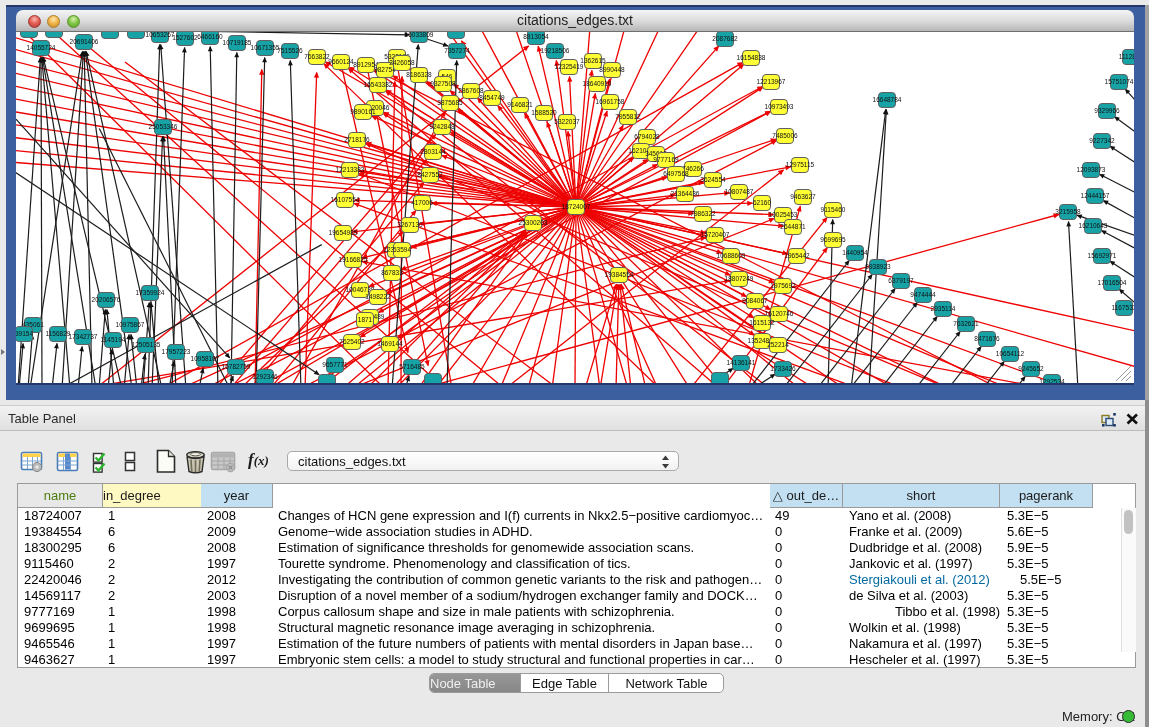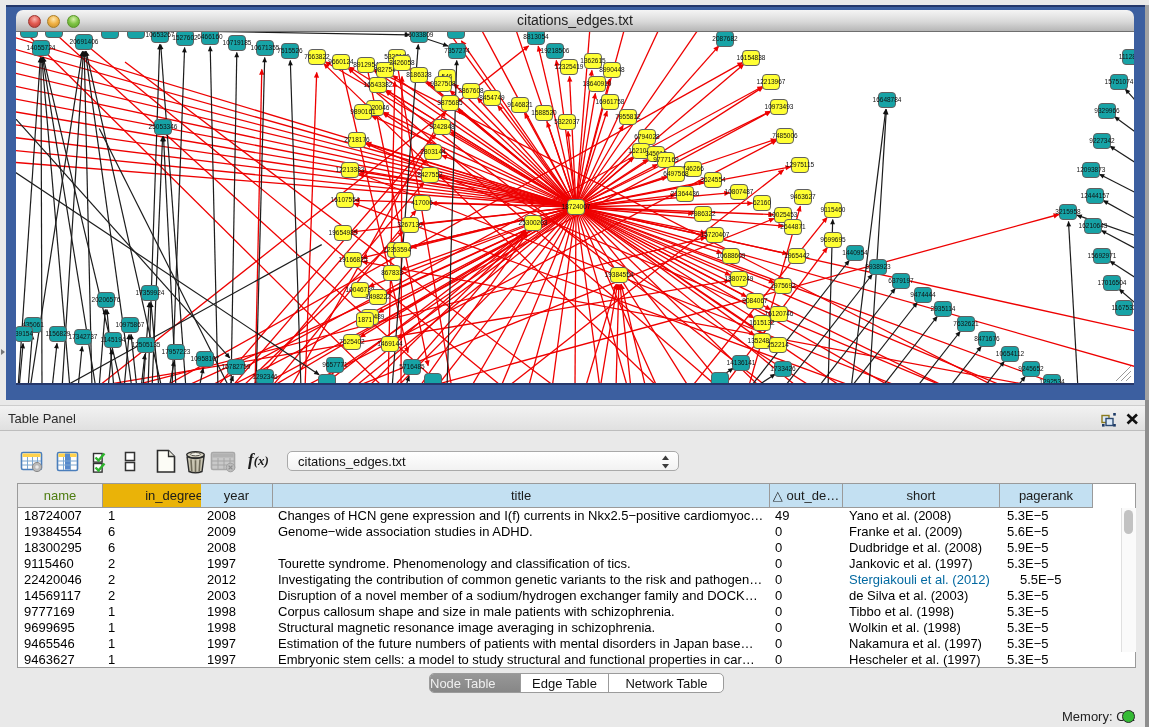--- a/index.html
+++ b/index.html
@@ -604,23 +604,22 @@
   <div style="position:absolute;left:10px;top:0;line-height:19px;font-size:13px;color:#111">citations_edges.txt</div>
   <svg style="position:absolute;right:8px;top:3px" width="9" height="14">
       <path d="M4.5 0.5 L8 5 H1 z" fill="#3b3b3b"></path>
       <path d="M4.5 13.5 L1 9 H8 z" fill="#3b3b3b"></path>
     </svg>
 </div>
 
 <div class="abs" style="left:17px;top:483px;width:1119px;height:185px;background:#fff;border:1px solid #9a9a9a;box-sizing:border-box">
   <div class="abs" style="left:0;top:0;width:1117px;height:24px">
       <div style="position:absolute;left:0px;top:0;width:85px;height:24px;background:#e8e8e8;border-right:1px solid #9a9a9a;border-bottom:1px solid #9a9a9a;box-sizing:border-box;text-align:center;line-height:23px;font-size:13px;color:#4d7c0f">name</div>
-      <div style="position:absolute;left:85px;top:0;width:101px;height:24px;background:#eab308;border-right:1px solid #9a9a9a;border-bottom:1px solid #9a9a9a;box-sizing:border-box;text-align:right;line-height:23px;font-size:13px;color:#1b1b1b">in_degree</div>
+      <div style="position:absolute;left:85px;top:0;width:101px;height:24px;background:#fef9c3;border-right:1px solid #9a9a9a;border-bottom:1px solid #9a9a9a;box-sizing:border-box;text-align:left;line-height:23px;font-size:13px;color:#1b1b1b">in_degree</div>
       <div style="position:absolute;left:183px;top:0;width:72px;height:24px;background:#c3e0f2;border-right:1px solid #9a9a9a;border-bottom:1px solid #9a9a9a;box-sizing:border-box;text-align:center;line-height:23px;font-size:13px;color:#1b1b1b">year</div>
-      <div style="position:absolute;left:255px;top:0;width:497px;height:24px;background:#c3e0f2;border-right:1px solid #9a9a9a;border-bottom:1px solid #9a9a9a;box-sizing:border-box;text-align:center;line-height:23px;font-size:13px;color:#1b1b1b">title</div>
       <div style="position:absolute;left:752px;top:0;width:73px;height:24px;background:#c3e0f2;border-right:1px solid #9a9a9a;border-bottom:1px solid #9a9a9a;box-sizing:border-box;text-align:center;line-height:23px;font-size:13px;color:#1b1b1b">△ out_de…</div>
       <div style="position:absolute;left:825px;top:0;width:157px;height:24px;background:#c3e0f2;border-right:1px solid #9a9a9a;border-bottom:1px solid #9a9a9a;box-sizing:border-box;text-align:center;line-height:23px;font-size:13px;color:#1b1b1b">short</div>
       <div style="position:absolute;left:982px;top:0;width:93px;height:24px;background:#c3e0f2;border-right:1px solid #9a9a9a;border-bottom:1px solid #9a9a9a;box-sizing:border-box;text-align:center;line-height:23px;font-size:13px;color:#1b1b1b">pagerank</div>
     </div>
   <div class="abs" style="left:0;top:24px;width:1117px;height:159px">
       <div style="position:absolute;left:0;top:0px;width:1118px;height:16px">
         <div style="position:absolute;left:6px;top:0;height:16px;line-height:16px;font-size:13px;color:#000;white-space:nowrap">18724007</div>
         <div style="position:absolute;left:90px;top:0;height:16px;line-height:16px;font-size:13px;color:#000;white-space:nowrap">1</div>
         <div style="position:absolute;left:189px;top:0;height:16px;line-height:16px;font-size:13px;color:#000;white-space:nowrap">2008</div>
         <div style="position:absolute;left:260px;top:0;height:16px;line-height:16px;font-size:13px;color:#000;white-space:nowrap">Changes of HCN gene expression and I(f) currents in Nkx2.5−positive cardiomyoc…</div>
@@ -634,20 +633,21 @@
         <div style="position:absolute;left:189px;top:0;height:16px;line-height:16px;font-size:13px;color:#000;white-space:nowrap">2009</div>
         <div style="position:absolute;left:260px;top:0;height:16px;line-height:16px;font-size:13px;color:#000;white-space:nowrap">Genome−wide association studies in ADHD.</div>
         <div style="position:absolute;left:757px;top:0;height:16px;line-height:16px;font-size:13px;color:#000;white-space:nowrap">0</div>
         <div style="position:absolute;left:831px;top:0;height:16px;line-height:16px;font-size:13px;color:#000;white-space:nowrap">Franke et al. (2009)</div>
         <div style="position:absolute;left:989px;top:0;height:16px;line-height:16px;font-size:13px;color:#000;white-space:nowrap">5.6E−5</div>
       </div>
       <div style="position:absolute;left:0;top:32px;width:1118px;height:16px">
         <div style="position:absolute;left:6px;top:0;height:16px;line-height:16px;font-size:13px;color:#000;white-space:nowrap">18300295</div>
         <div style="position:absolute;left:90px;top:0;height:16px;line-height:16px;font-size:13px;color:#000;white-space:nowrap">6</div>
         <div style="position:absolute;left:189px;top:0;height:16px;line-height:16px;font-size:13px;color:#000;white-space:nowrap">2008</div>
+        <div style="position:absolute;left:260px;top:0;height:16px;line-height:16px;font-size:13px;color:#000;white-space:nowrap">Estimation of significance thresholds for genomewide association scans.</div>
         <div style="position:absolute;left:757px;top:0;height:16px;line-height:16px;font-size:13px;color:#000;white-space:nowrap">0</div>
         <div style="position:absolute;left:831px;top:0;height:16px;line-height:16px;font-size:13px;color:#000;white-space:nowrap">Dudbridge et al. (2008)</div>
         <div style="position:absolute;left:989px;top:0;height:16px;line-height:16px;font-size:13px;color:#000;white-space:nowrap">5.9E−5</div>
       </div>
       <div style="position:absolute;left:0;top:48px;width:1118px;height:16px">
         <div style="position:absolute;left:6px;top:0;height:16px;line-height:16px;font-size:13px;color:#000;white-space:nowrap">9115460</div>
         <div style="position:absolute;left:90px;top:0;height:16px;line-height:16px;font-size:13px;color:#000;white-space:nowrap">2</div>
         <div style="position:absolute;left:189px;top:0;height:16px;line-height:16px;font-size:13px;color:#000;white-space:nowrap">1997</div>
         <div style="position:absolute;left:260px;top:0;height:16px;line-height:16px;font-size:13px;color:#000;white-space:nowrap">Tourette syndrome. Phenomenology and classification of tics.</div>
         <div style="position:absolute;left:757px;top:0;height:16px;line-height:16px;font-size:13px;color:#000;white-space:nowrap">0</div>
@@ -671,21 +671,21 @@
         <div style="position:absolute;left:757px;top:0;height:16px;line-height:16px;font-size:13px;color:#000;white-space:nowrap">0</div>
         <div style="position:absolute;left:831px;top:0;height:16px;line-height:16px;font-size:13px;color:#000;white-space:nowrap">de Silva et al. (2003)</div>
         <div style="position:absolute;left:989px;top:0;height:16px;line-height:16px;font-size:13px;color:#000;white-space:nowrap">5.3E−5</div>
       </div>
       <div style="position:absolute;left:0;top:96px;width:1118px;height:16px">
         <div style="position:absolute;left:6px;top:0;height:16px;line-height:16px;font-size:13px;color:#000;white-space:nowrap">9777169</div>
         <div style="position:absolute;left:90px;top:0;height:16px;line-height:16px;font-size:13px;color:#000;white-space:nowrap">1</div>
         <div style="position:absolute;left:189px;top:0;height:16px;line-height:16px;font-size:13px;color:#000;white-space:nowrap">1998</div>
         <div style="position:absolute;left:260px;top:0;height:16px;line-height:16px;font-size:13px;color:#000;white-space:nowrap">Corpus callosum shape and size in male patients with schizophrenia.</div>
         <div style="position:absolute;left:757px;top:0;height:16px;line-height:16px;font-size:13px;color:#000;white-space:nowrap">0</div>
-        <div style="position:absolute;left:831px;top:0;height:16px;line-height:16px;font-size:13px;color:#000;white-space:nowrap">Tibbo et al. (1998)</div>
+        <div style="position:absolute;left:877px;top:0;height:16px;line-height:16px;font-size:13px;color:#000;white-space:nowrap">Tibbo et al. (1998)</div>
         <div style="position:absolute;left:989px;top:0;height:16px;line-height:16px;font-size:13px;color:#000;white-space:nowrap">5.3E−5</div>
       </div>
       <div style="position:absolute;left:0;top:112px;width:1118px;height:16px">
         <div style="position:absolute;left:6px;top:0;height:16px;line-height:16px;font-size:13px;color:#000;white-space:nowrap">9699695</div>
         <div style="position:absolute;left:90px;top:0;height:16px;line-height:16px;font-size:13px;color:#000;white-space:nowrap">1</div>
         <div style="position:absolute;left:189px;top:0;height:16px;line-height:16px;font-size:13px;color:#000;white-space:nowrap">1998</div>
         <div style="position:absolute;left:260px;top:0;height:16px;line-height:16px;font-size:13px;color:#000;white-space:nowrap">Structural magnetic resonance image averaging in schizophrenia.</div>
         <div style="position:absolute;left:757px;top:0;height:16px;line-height:16px;font-size:13px;color:#000;white-space:nowrap">0</div>
         <div style="position:absolute;left:831px;top:0;height:16px;line-height:16px;font-size:13px;color:#000;white-space:nowrap">Wolkin et al. (1998)</div>
         <div style="position:absolute;left:989px;top:0;height:16px;line-height:16px;font-size:13px;color:#000;white-space:nowrap">5.3E−5</div>

